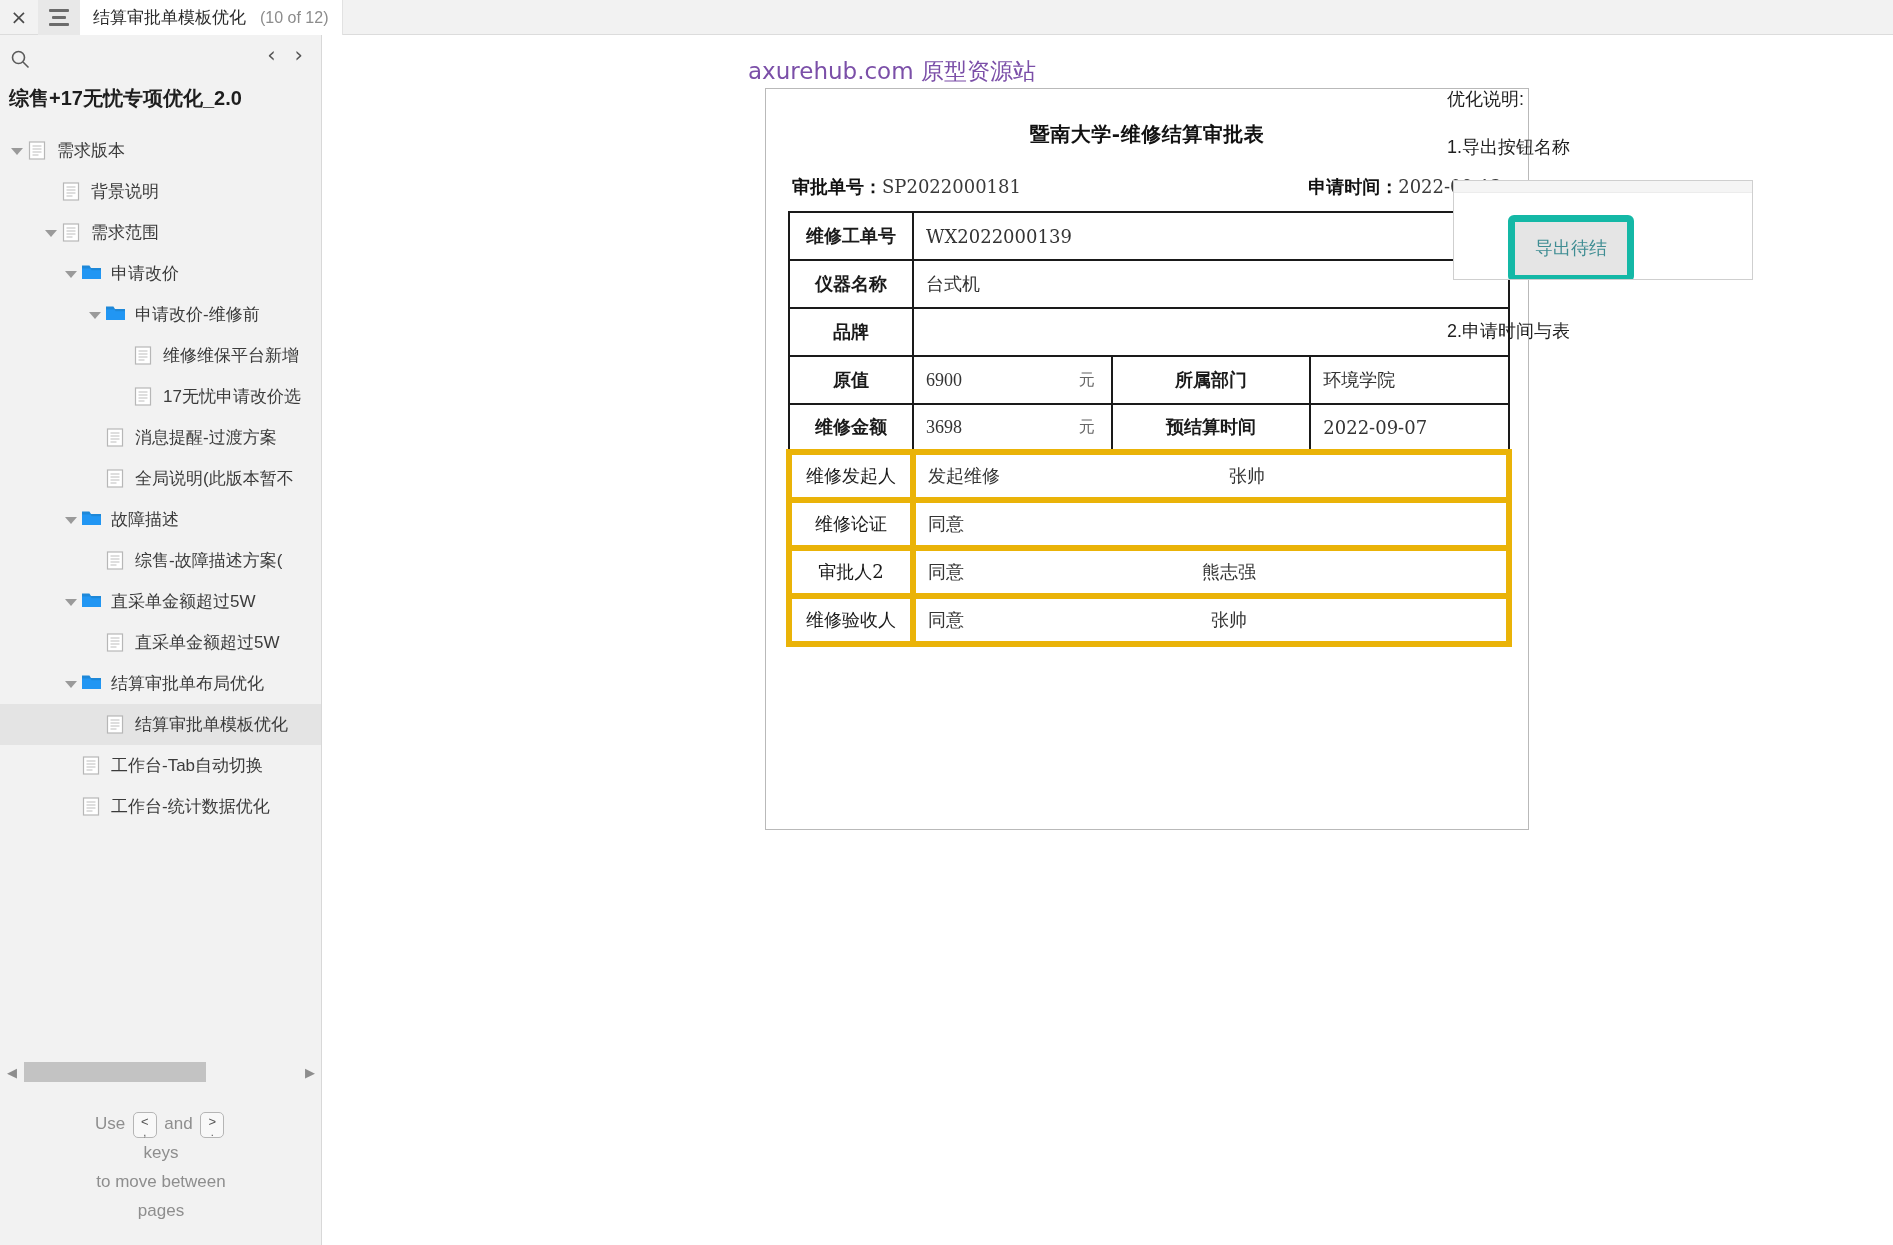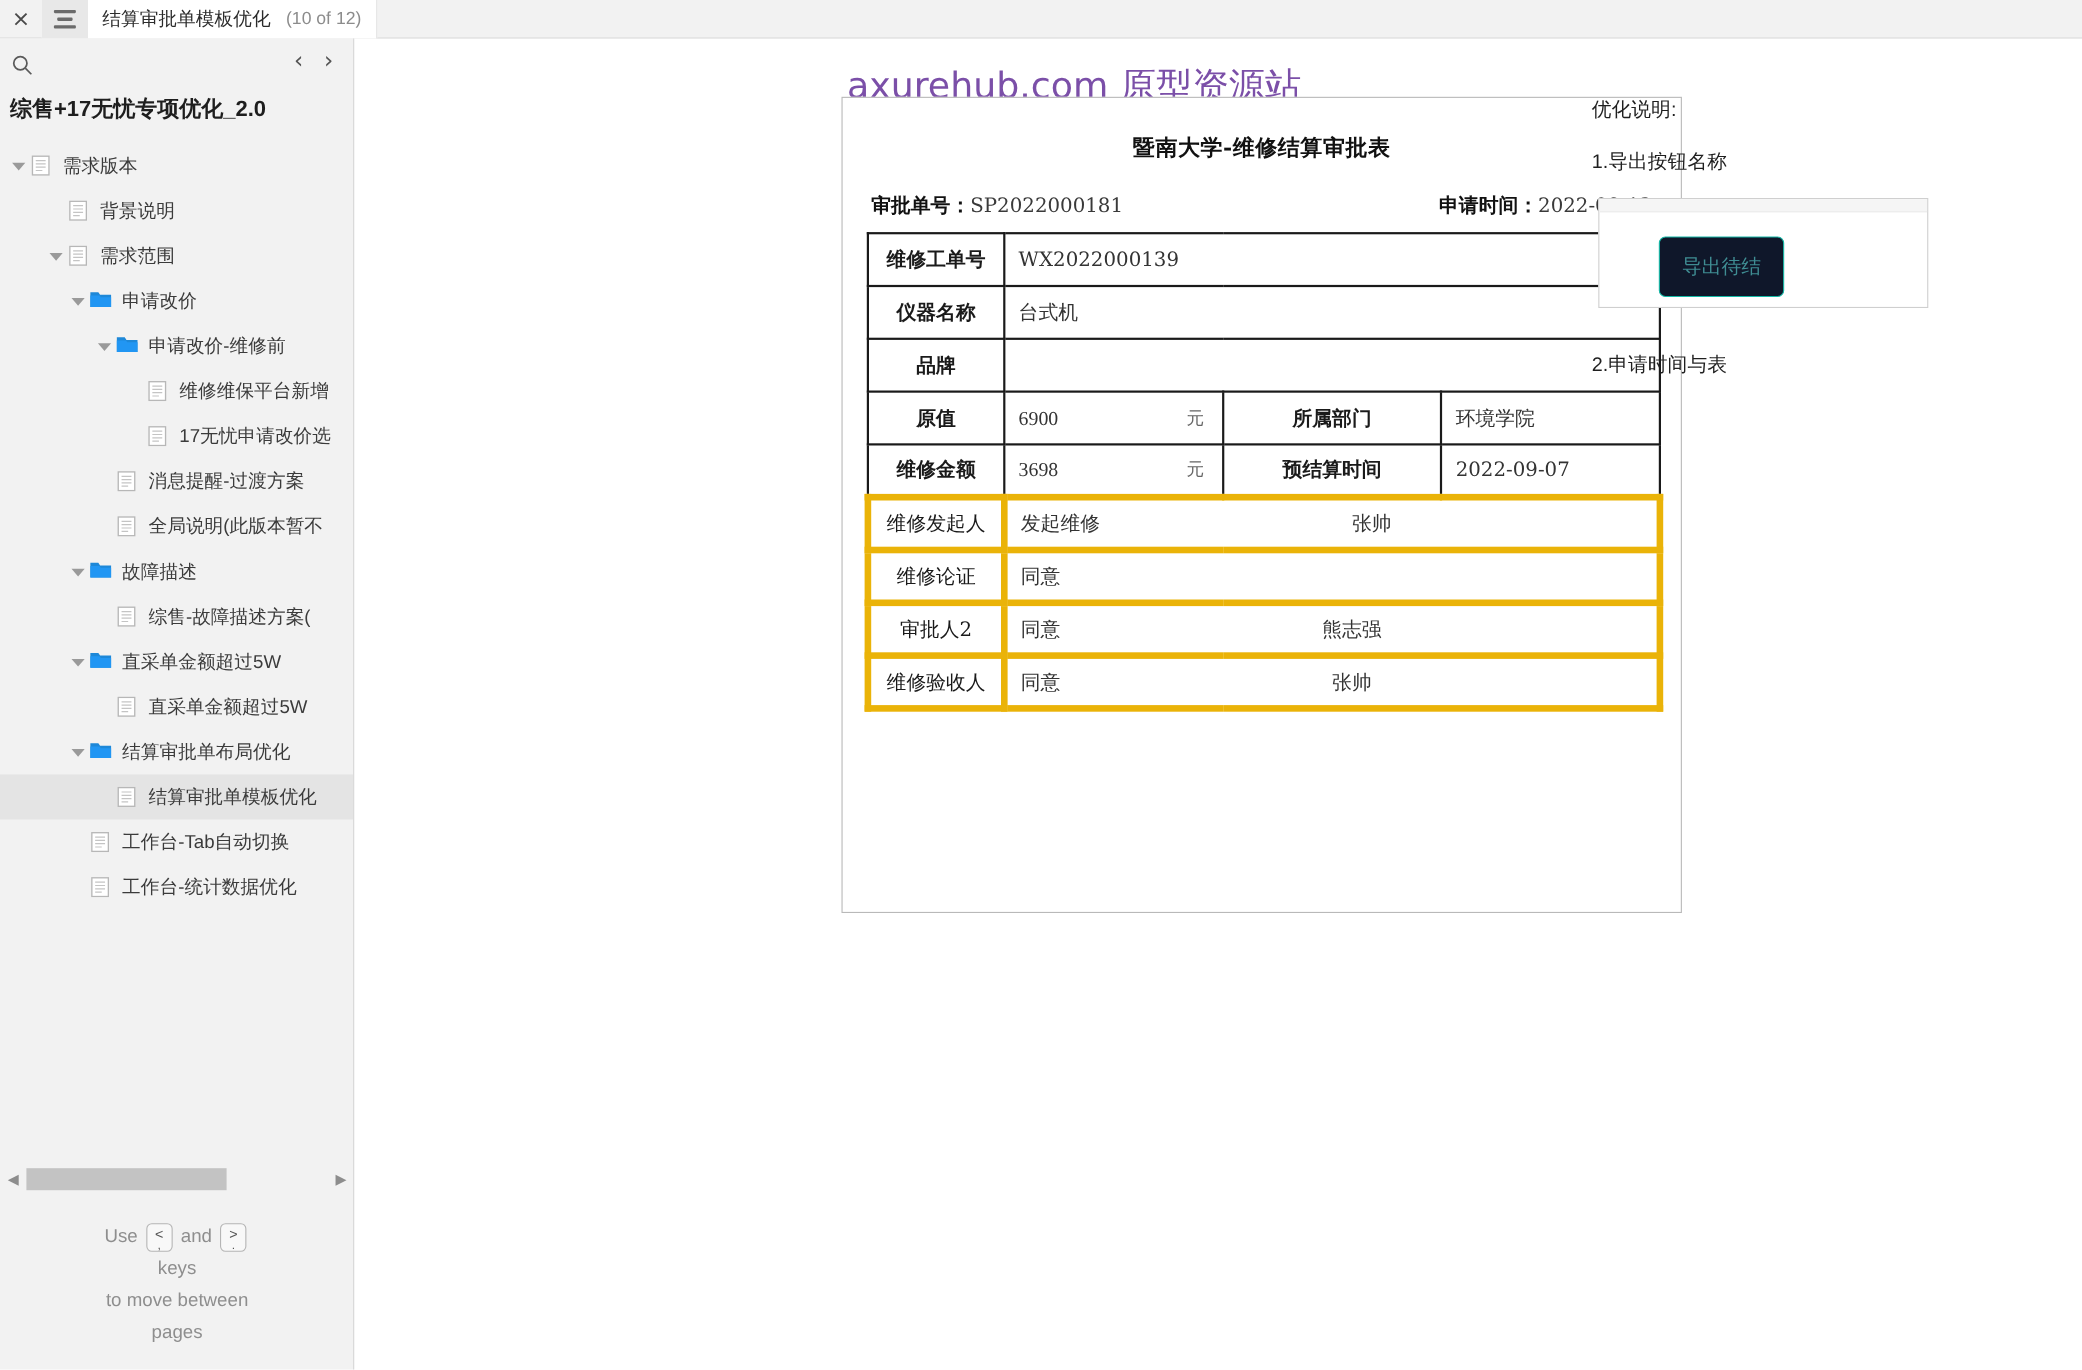--- a/index.html
+++ b/index.html
@@ -141,23 +141,22 @@
 
   
   .canvas {
     position: absolute; left: 323px; top: 36px;
     width: 1570px; height: 1209px;
     background: #ffffff;
     overflow: hidden;
   }
   .watermark {
     position: absolute; left: 425px; top: 20px;
-    font-size: 33px; color: #7b4fa8; white-space: nowrap;
+    font-size: 23px; color: #7b4fa8; white-space: nowrap;
     font-family: "DejaVu Sans", sans-serif;
-    margin-left: 22px;
   }
 
   
   .doc {
     position: absolute; left: 442px; top: 52px;
     width: 764px; height: 742px;
     background: #ffffff;
     border: 1px solid #b9b9b9;
     box-shadow: 0 0 0 0 rgba(0,0,0,0);
   }
@@ -215,23 +214,23 @@
     width: 300px; height: 100px;
     background: #ffffff; border: 1px solid #cfcfcf;
     position: relative; overflow: hidden;
   }
   .note-card-bar {
     position: absolute; left: 0; top: 0; right: 0; height: 12px;
     background: #f5f5f5; border-bottom: 1px solid #ececec;
   }
   .note-btn {
     position: absolute; left: 54px; top: 34px;
-    border: 1px solid #14b8a6; border-radius: 6px;
+    border: 7px solid #14b8a6; border-radius: 6px;
     color: #3f8d93; font-size: 18px;
-    padding: 9px 20px; background: #0f172a; white-space: nowrap;
+    padding: 9px 20px; background: #e5e5e5; white-space: nowrap;
   }
 </style>
 </head>
 <body>
 
 <div class="topbar">
   <div class="topbar-close">×</div>
   <div class="tab-active">
     <div class="tab-menu-icon">
       <i></i>

